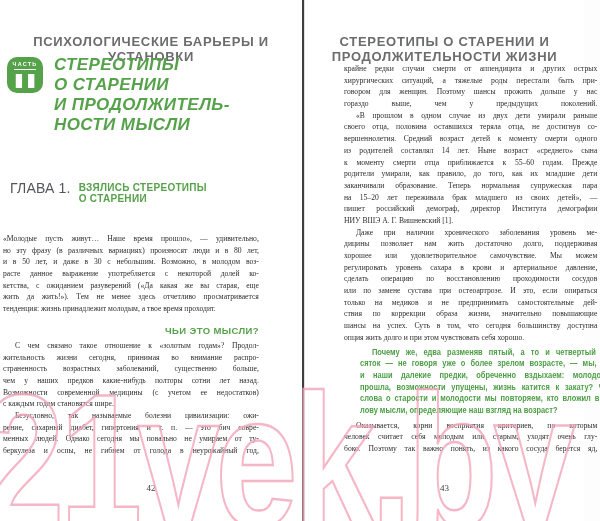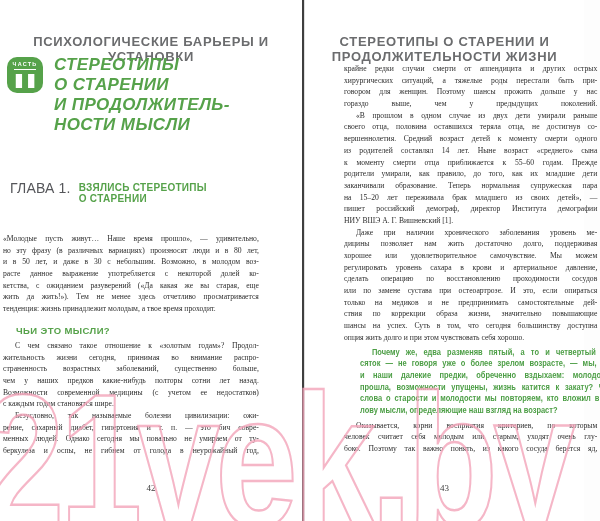--- a/index.html
+++ b/index.html
@@ -64,21 +64,21 @@
   .para.indent .line:first-child{text-indent:14px;}
 
   .para.green{margin:3px 16px;}
   .para.green .line{
     font-family:"Liberation Sans",sans-serif;font-weight:bold;font-size:8.8px;
     color:#4c9e45;
   }
 
   .subheading{
     font-family:"Liberation Sans",sans-serif;font-weight:bold;font-size:9.5px;
-    letter-spacing:0.4px;color:#56a24a;margin:10px 0 4px 13px;
+    letter-spacing:0.4px;color:#56a24a;margin:10px 0 4px 13px;text-align:right;
   }
 
   .pageno{
     position:absolute;top:483px;left:0;width:100%;text-align:center;
     font-size:9px;color:#3b3b3b;
   }
 
   .watermark{
     position:absolute;left:-18px;bottom:-48px;z-index:5;pointer-events:none;
     font-family:"Liberation Sans",sans-serif;font-weight:bold;font-size:190px;

